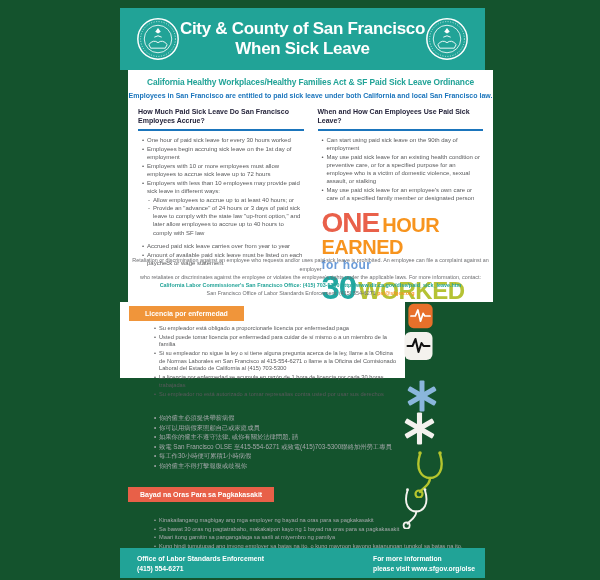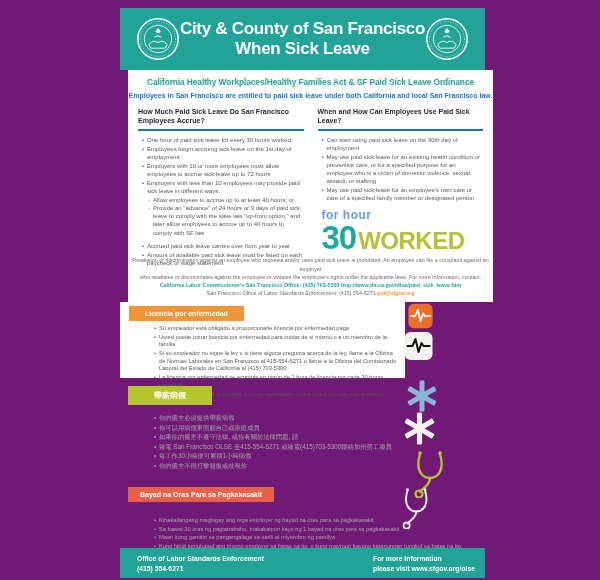--- a/index.html
+++ b/index.html
@@ -1,16 +1,16 @@
 <!DOCTYPE html>
 <html><head>
 <meta charset="utf-8">
 <style>
   html,body{margin:0;padding:0;background:#000;}
-  .canvas{position:relative;width:600px;height:580px;background:#701a75;overflow:hidden;
+  .canvas{position:relative;width:600px;height:580px;background:#14532d;overflow:hidden;
           font-family:"Liberation Sans",sans-serif;-webkit-font-smoothing:antialiased;}
 
   
   .header{position:absolute;left:120px;top:8px;width:365px;height:62px;background:#21a397;
           display:flex;align-items:center;justify-content:center;}
   .seal{position:absolute;top:9px;width:44px;height:44px;}
   .seal.left{left:16px;} .seal.right{right:16px;}
   .header-titles{text-align:center;color:#fff;line-height:1.15;}
   .header-titles .t1{font-size:17px;font-weight:bold;letter-spacing:-0.3px;}
   .header-titles .t2{font-size:17px;font-weight:bold;letter-spacing:-0.3px;}
@@ -125,20 +125,23 @@
       </div>
 
       <div class="col">
         <div class="col-head">When and How Can Employees Use Paid Sick Leave?</div>
         <ul class="bul">
             <li>Can start using paid sick leave on the 90th day of employment</li>
             <li>May use paid sick leave for an existing health condition or preventive care, or for a specified purpose for an employee who is a victim of domestic violence, sexual assault, or stalking</li>
             <li>May use paid sick leave for an employee's own care or care of a specified family member or designated person</li>
           </ul>
         <div class="graphic">
+          <div>
+            <span class="g-one">ONE</span><span class="g-hour">HOUR EARNED</span>
+          </div>
           <div class="g-for">for hour</div>
           <div>
             <span class="g-30">30</span><span class="g-worked">WORKED</span>
           </div>
         </div>
       </div>
     </div>
 
     <div class="fine">
       <div>Retaliation or discrimination against an employee who requests and/or uses paid sick leave is prohibited. An employee can file a complaint against an employer</div>
@@ -152,21 +155,20 @@
     <div class="band orange">Licencia por enfermedad</div>
     <ul class="bul">
         <li>Su empleador está obligado a proporcionarle licencia por enfermedad paga</li>
         <li>Usted puede tomar licencia por enfermedad para cuidar de sí mismo o a un miembro de la familia</li>
         <li>Si su empleador no sigue la ley o si tiene alguna pregunta acerca de la ley, llame a la Oficina de Normas Laborales en San Francisco al 415-554-6271 o llame a la Oficina del Comisionado Laboral del Estado de California al (415) 703-5300</li>
         <li>La licencia por enfermedad se acumula en razón de 1 hora de licencia por cada 30 horas trabajadas</li>
         <li>Su empleador no está autorizado a tomar represalias contra usted por usar sus derechos</li>
       </ul>
   </div>
 
-  <div class="band olive">帶薪病假</div>
   <ul class="bul zh-bullets">
       <li>你的僱主必須提供帶薪病假</li>
       <li>你可以用病假來照顧自己或家庭成員</li>
       <li>如果你的僱主不遵守法律, 或你有關於法律問題, 請</li>
       <li>致電 San Francisco OLSE 至415-554-6271 或致電(415)703-5300聯絡加州勞工專員</li>
       <li>每工作30小時便可累積1小時病假</li>
       <li>你的僱主不得打擊報復或歧視你</li>
     </ul>
 
   <div class="band red">Bayad na Oras Para sa Pagkakasakit</div>

